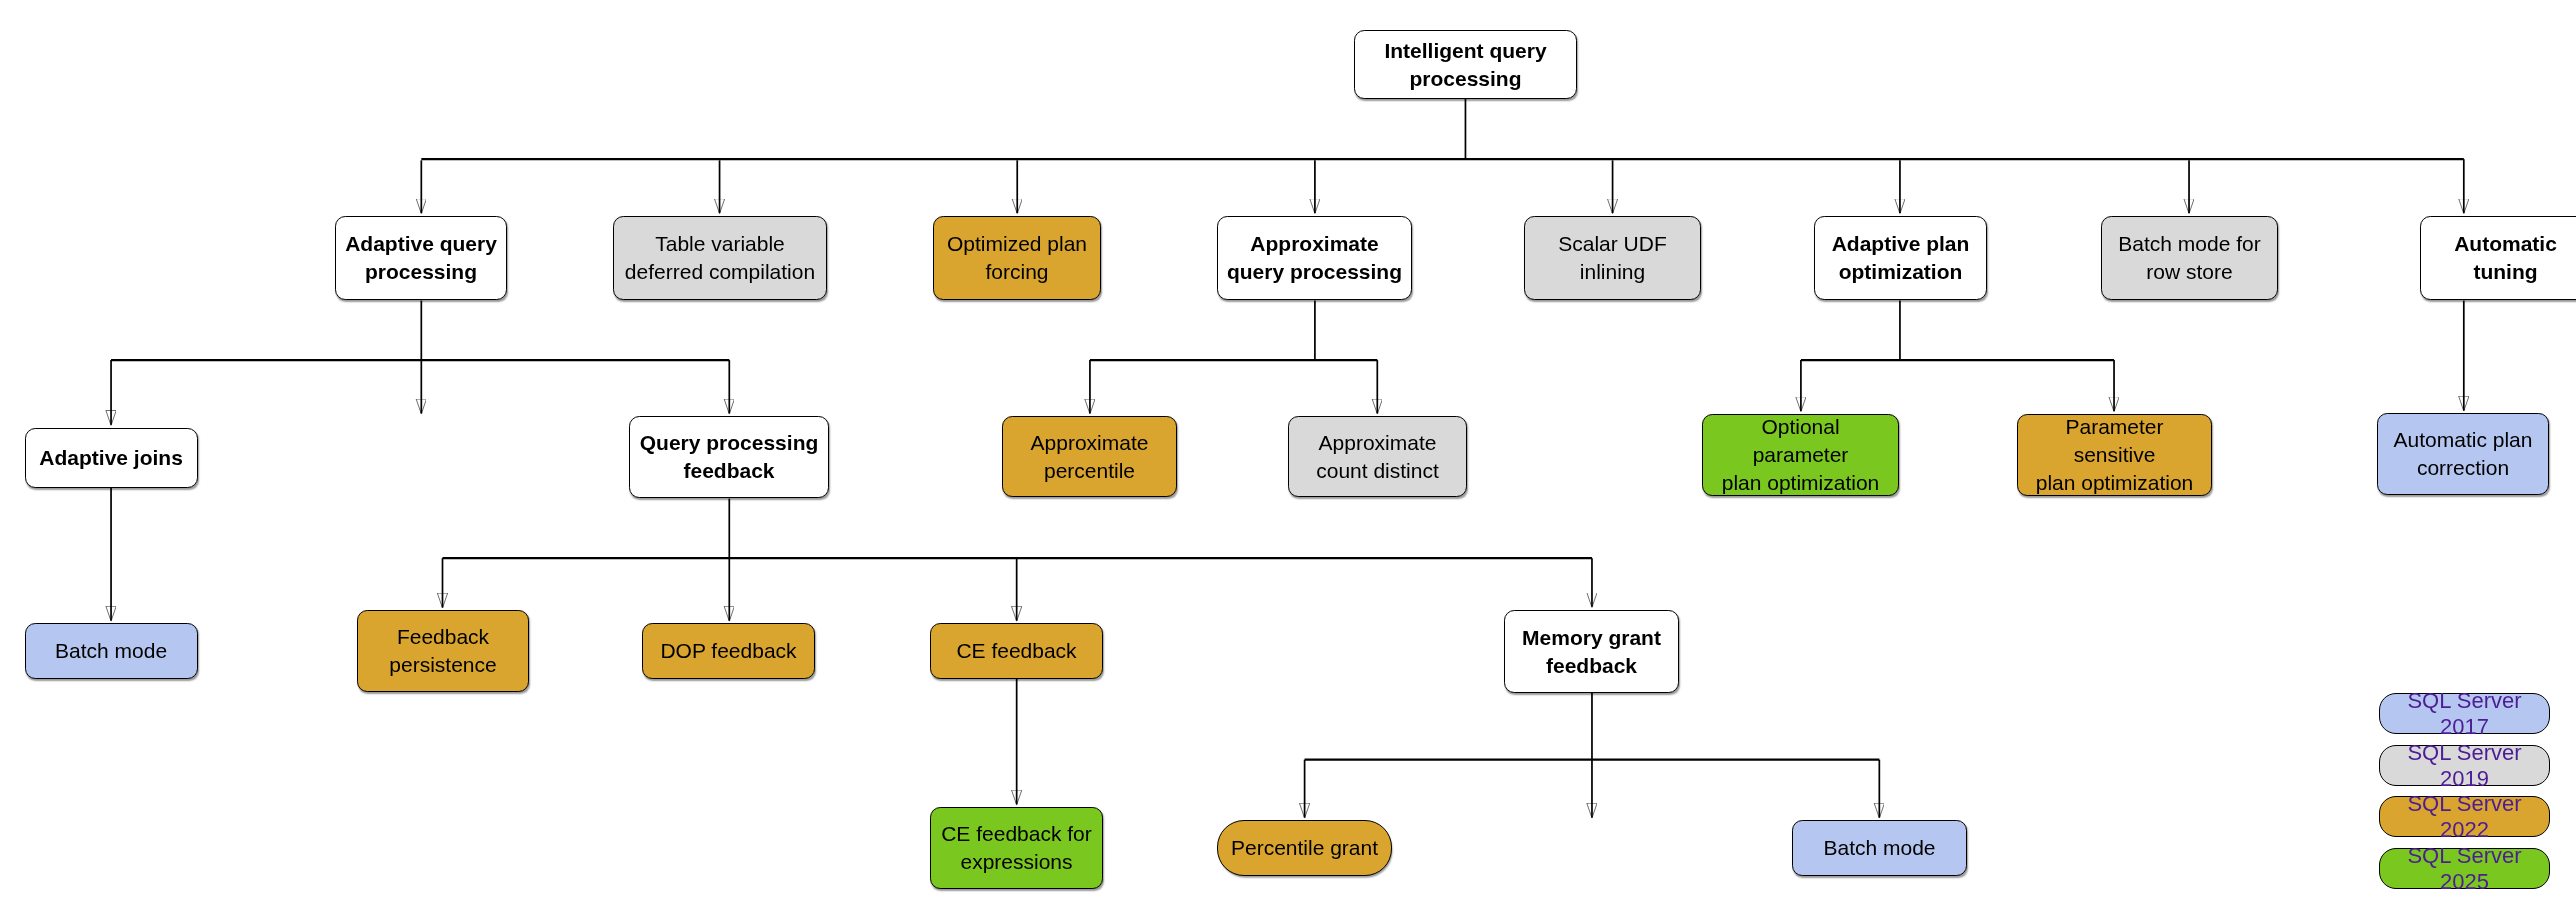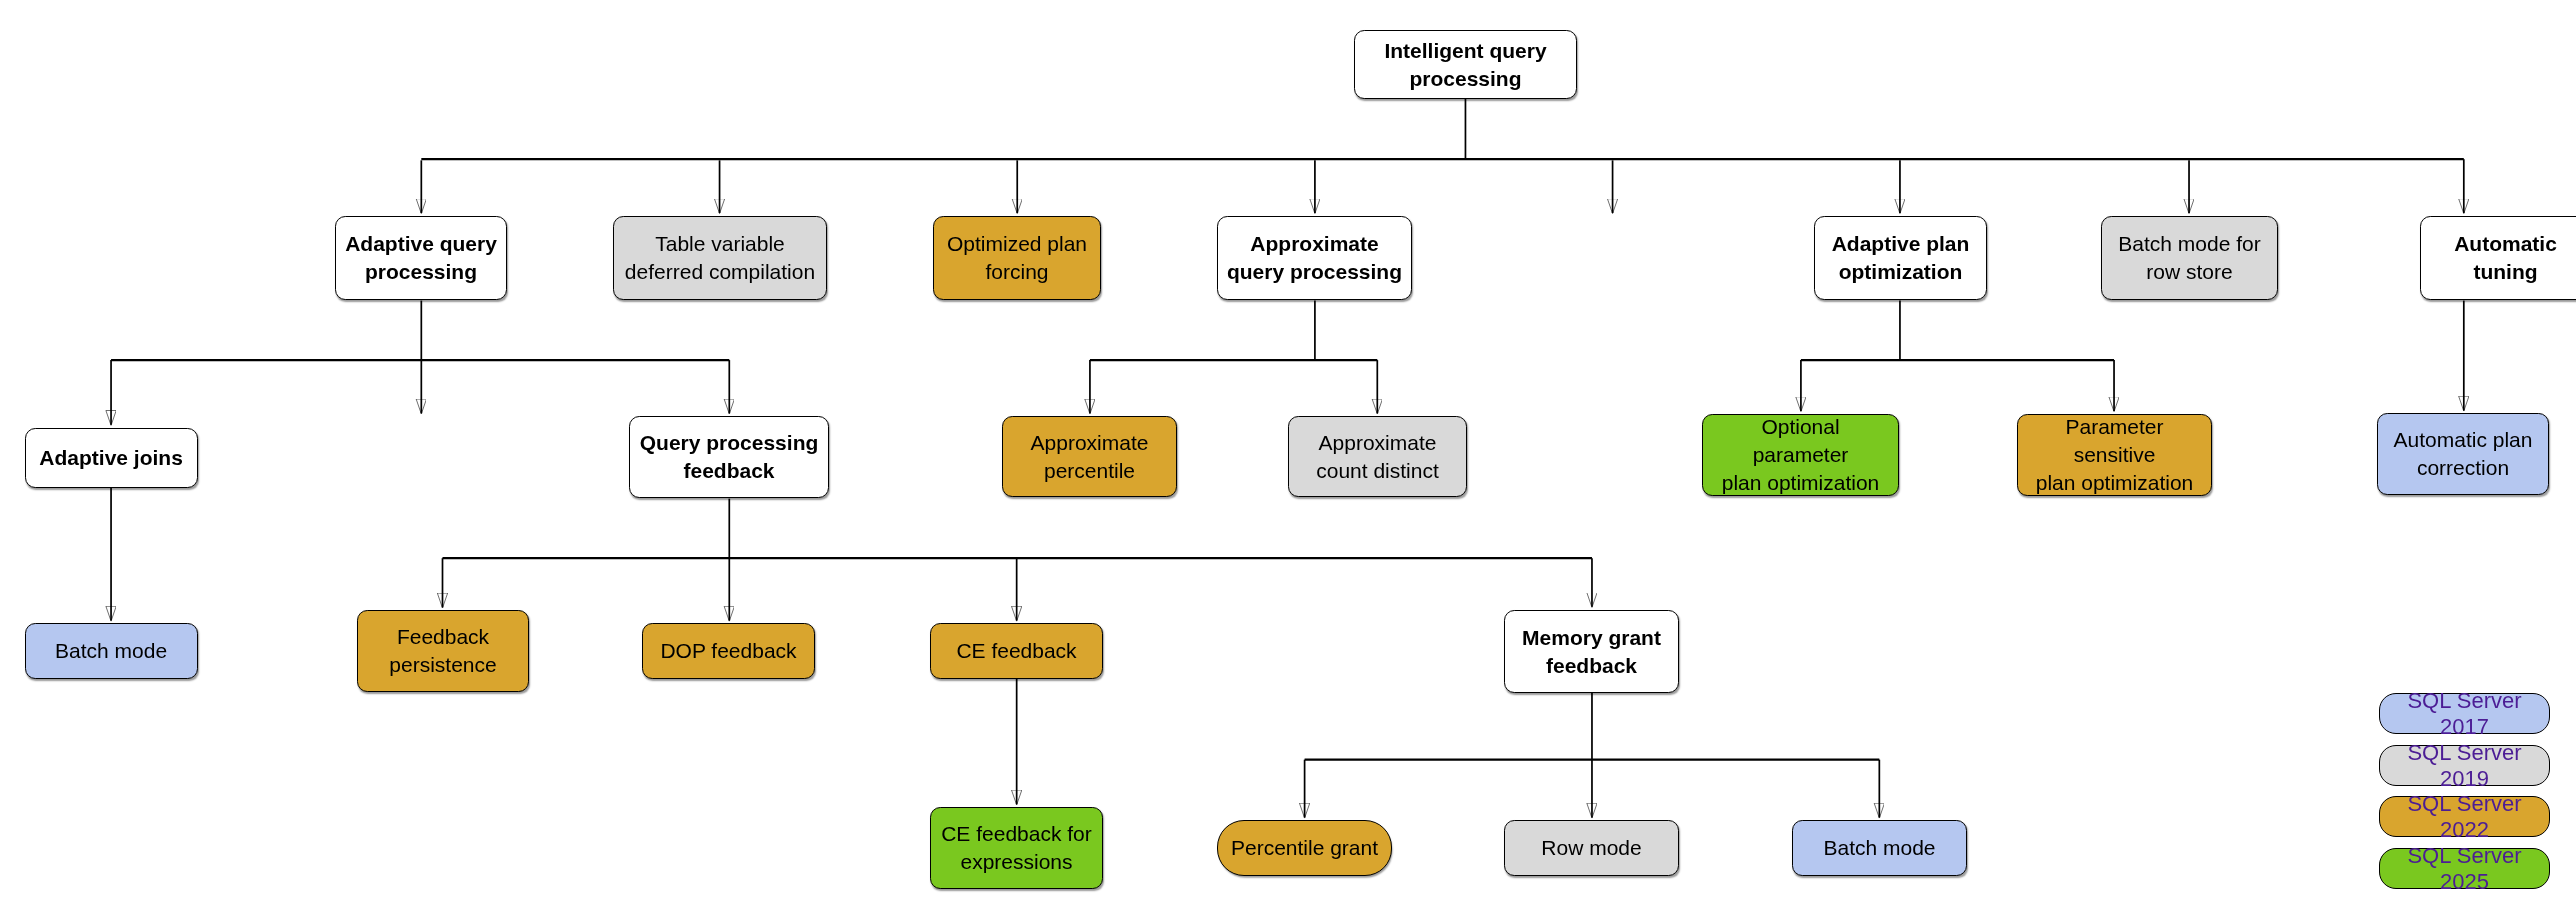--- a/index.html
+++ b/index.html
@@ -102,20 +102,22 @@
 processing</div>
 
   <div class="node cat" style="left:335px;top:216px;width:172px;height:84px;">Adaptive query
 processing</div>
   <div class="node" style="left: 613px; top: 216px; width: 214px; height: 84px; background: rgb(217, 217, 217);">Table variable
 deferred compilation</div>
   <div class="node" style="left: 933px; top: 216px; width: 168px; height: 84px; background: rgb(217, 165, 46);">Optimized plan
 forcing</div>
   <div class="node cat" style="left:1217px;top:216px;width:195px;height:84px;">Approximate
 query processing</div>
+  <div class="node" style="left: 1524px; top: 216px; width: 177px; height: 84px; background: rgb(217, 217, 217);">Scalar UDF
+inlining</div>
   <div class="node cat" style="left:1814px;top:216px;width:173px;height:84px;">Adaptive plan
 optimization</div>
   <div class="node" style="left: 2101px; top: 216px; width: 177px; height: 84px; background: rgb(217, 217, 217);">Batch mode for
 row store</div>
   <div class="node cat" style="left:2379px;top:216px;width:171px;height:84px;margin-left:41px;">Automatic
 tuning</div>
 
   <div class="node cat" style="left:24.6px;top:428px;width:173px;height:60px;">Adaptive joins</div>
   <div class="node cat" style="left:629px;top:416px;width:200px;height:82px;">Query processing
 feedback</div>
@@ -134,21 +136,20 @@
   <div class="node" style="left: 357px; top: 610px; width: 172px; height: 82px; background: rgb(217, 165, 46);">Feedback
 persistence</div>
   <div class="node" style="left: 642px; top: 623px; width: 173px; height: 56px; background: rgb(217, 165, 46);">DOP feedback</div>
   <div class="node" style="left: 930px; top: 623px; width: 173px; height: 56px; background: rgb(217, 165, 46);">CE feedback</div>
   <div class="node cat" style="left:1504px;top:610px;width:175px;height:83px;">Memory grant
 feedback</div>
 
   <div class="node" style="left: 930px; top: 807px; width: 173px; height: 82px; background: rgb(122, 200, 31);">CE feedback for
 expressions</div>
   <div class="node" style="left: 1217px; top: 820px; width: 175px; height: 56px; background: rgb(217, 165, 46); border-radius: 27px;">Percentile grant</div>
-  <div class="node" style="left: 1504px; top: 820px; width: 175px; height: 56px; background: rgb(217, 217, 217);">Row mode</div>
   <div class="node" style="left: 1792px; top: 820px; width: 175px; height: 56px; background: rgb(181, 199, 240);">Batch mode</div>
 
   <div class="legend-item" style="left: 2379px; top: 693px; width: 171px; height: 41px; background: rgb(181, 199, 240);">SQL Server 2017</div>
   <div class="legend-item" style="left: 2379px; top: 745px; width: 171px; height: 41px; background: rgb(217, 217, 217);">SQL Server 2019</div>
   <div class="legend-item" style="left: 2379px; top: 796px; width: 171px; height: 41px; background: rgb(217, 165, 46); text-align: center;">SQL Server 2022</div>
   <div class="legend-item" style="left: 2379px; top: 848px; width: 171px; height: 41px; background: rgb(122, 200, 31);">SQL Server 2025</div>
 
 </div>
 
 

